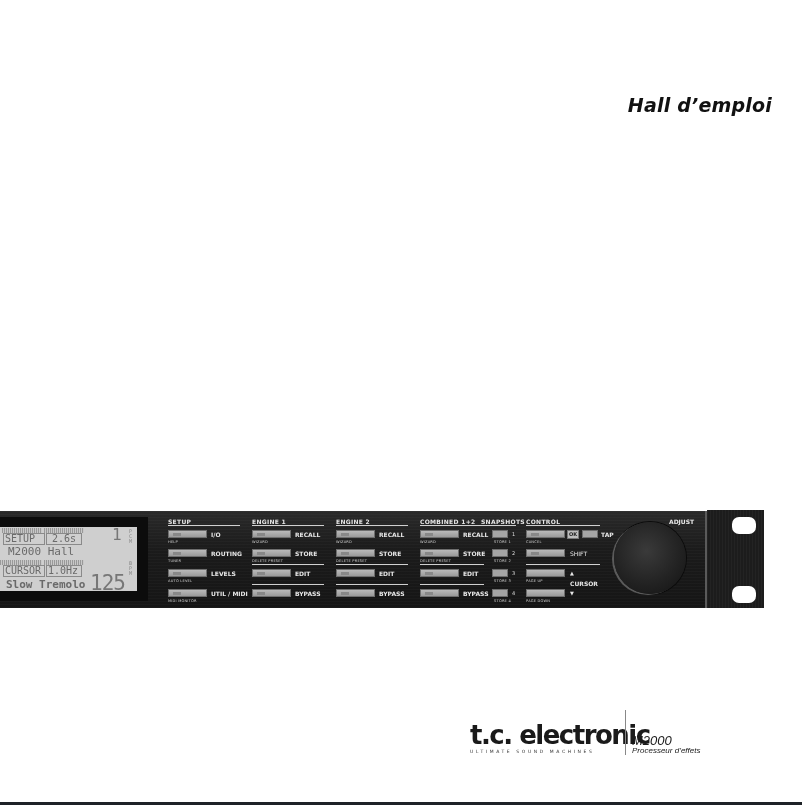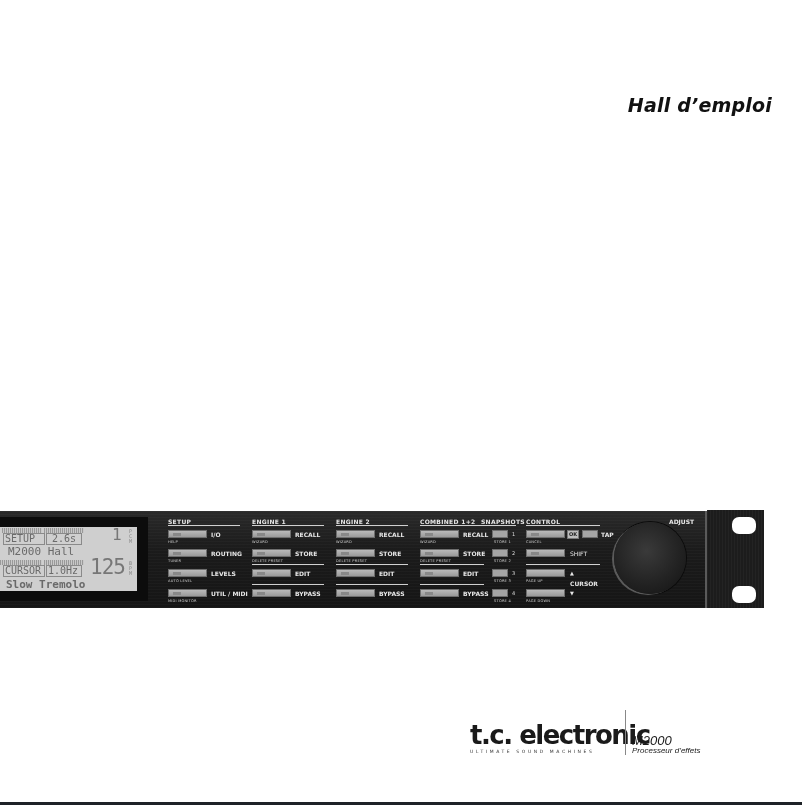--- a/index.html
+++ b/index.html
@@ -96,21 +96,21 @@
   <div class="tag" style="left:44px;top:1px;width:40px;"></div>
   <div class="box" style="left:3px;top:6px;width:38px;">SETUP</div>
   <div class="box" style="left:46px;top:6px;width:32px;text-align:center;">2.6s</div>
   <div class="big" style="left:112px;top:-2px;font-size:16px;">1</div>
   <div class="side" style="left:129px;top:2px;">PCM</div>
   <div class="row" style="left:8px;top:18px;">M2000 Hall</div>
   <div class="tag" style="left:0px;top:33px;width:42px;"></div>
   <div class="tag" style="left:44px;top:33px;width:40px;"></div>
   <div class="box" style="left:3px;top:38px;width:38px;">CURSOR</div>
   <div class="box" style="left:46px;top:38px;width:32px;">1.0Hz</div>
-  <div class="big" style="left:90px;top:28px;text-align:center;">125</div>
+  <div class="big" style="left:90px;top:44px;text-align:center;">125</div>
   <div class="side" style="left:129px;top:34px;">BPM</div>
   <div class="row" style="left:6px;top:51px;font-weight:bold;">Slow Tremolo</div>
 </div>
 
 <div class="sect-title" style="left:168px;">SETUP</div>
 <div class="sect-line" style="left:168px;top:525px;width:72px;"></div>
 
 <div class="btn" style="left:168px;top:530px;">
     <span class="led"></span>
   </div>

